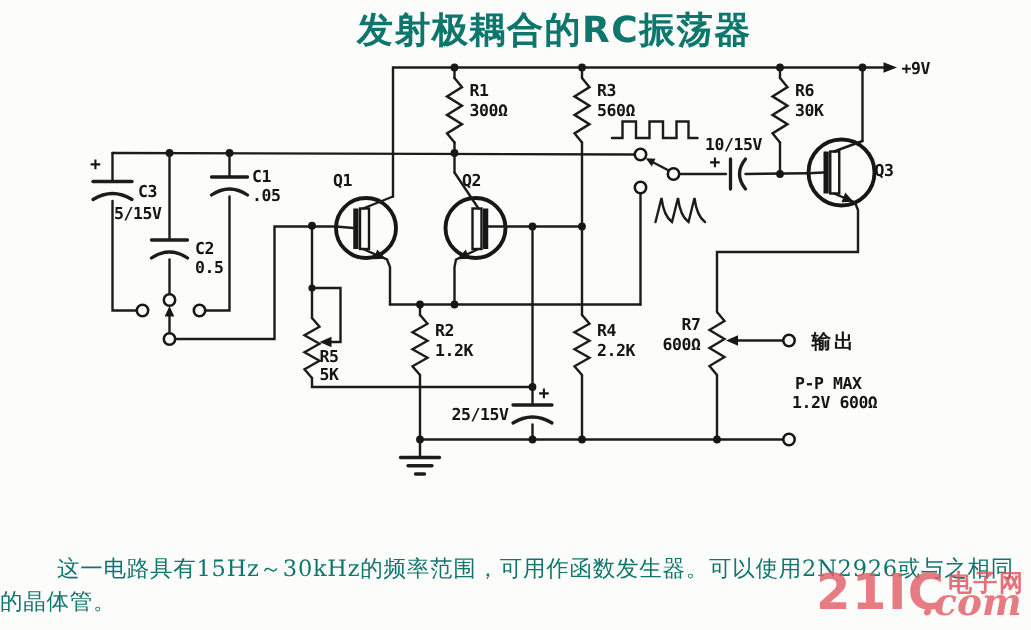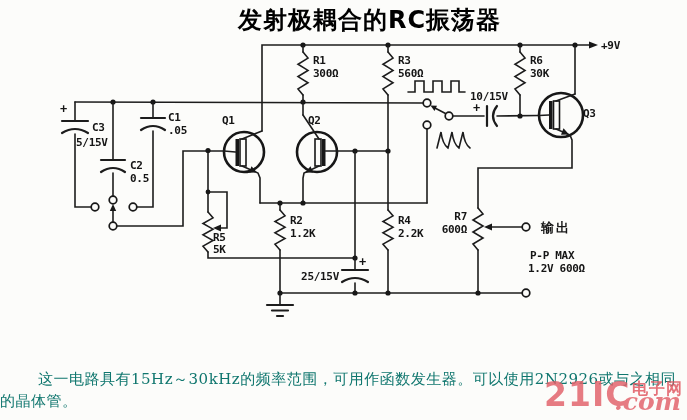--- a/index.html
+++ b/index.html
@@ -3,21 +3,21 @@
 <meta charset="utf-8">
 <style>
   html,body{margin:0;padding:0;}
   body{
     width:687px;height:420px;position:relative;overflow:hidden;
     background:#fcfcfa;font-family:"DejaVu Sans",sans-serif;color:#111;
   }
   .title{
     position:absolute;left:238px;top:4px;
     font-size:24px;font-weight:900;letter-spacing:1px;
-    font-family:"DejaVu Sans",sans-serif;color:#000000;
+    font-family:"DejaVu Sans",sans-serif;color:#0f766e;
   }
   svg text{
     font-family:"DejaVu Sans Mono",monospace;
     font-size:11px;font-weight:bold;fill:#151515;letter-spacing:-0.3px;
   }
   svg text.cjk{font-family:"DejaVu Sans",sans-serif;font-size:13px;letter-spacing:2px;}
   svg text.plus{font-size:12px;}
   .caption{
     position:absolute;color:#0f766e;
     font-family:"DejaVu Serif","Liberation Serif",serif;

